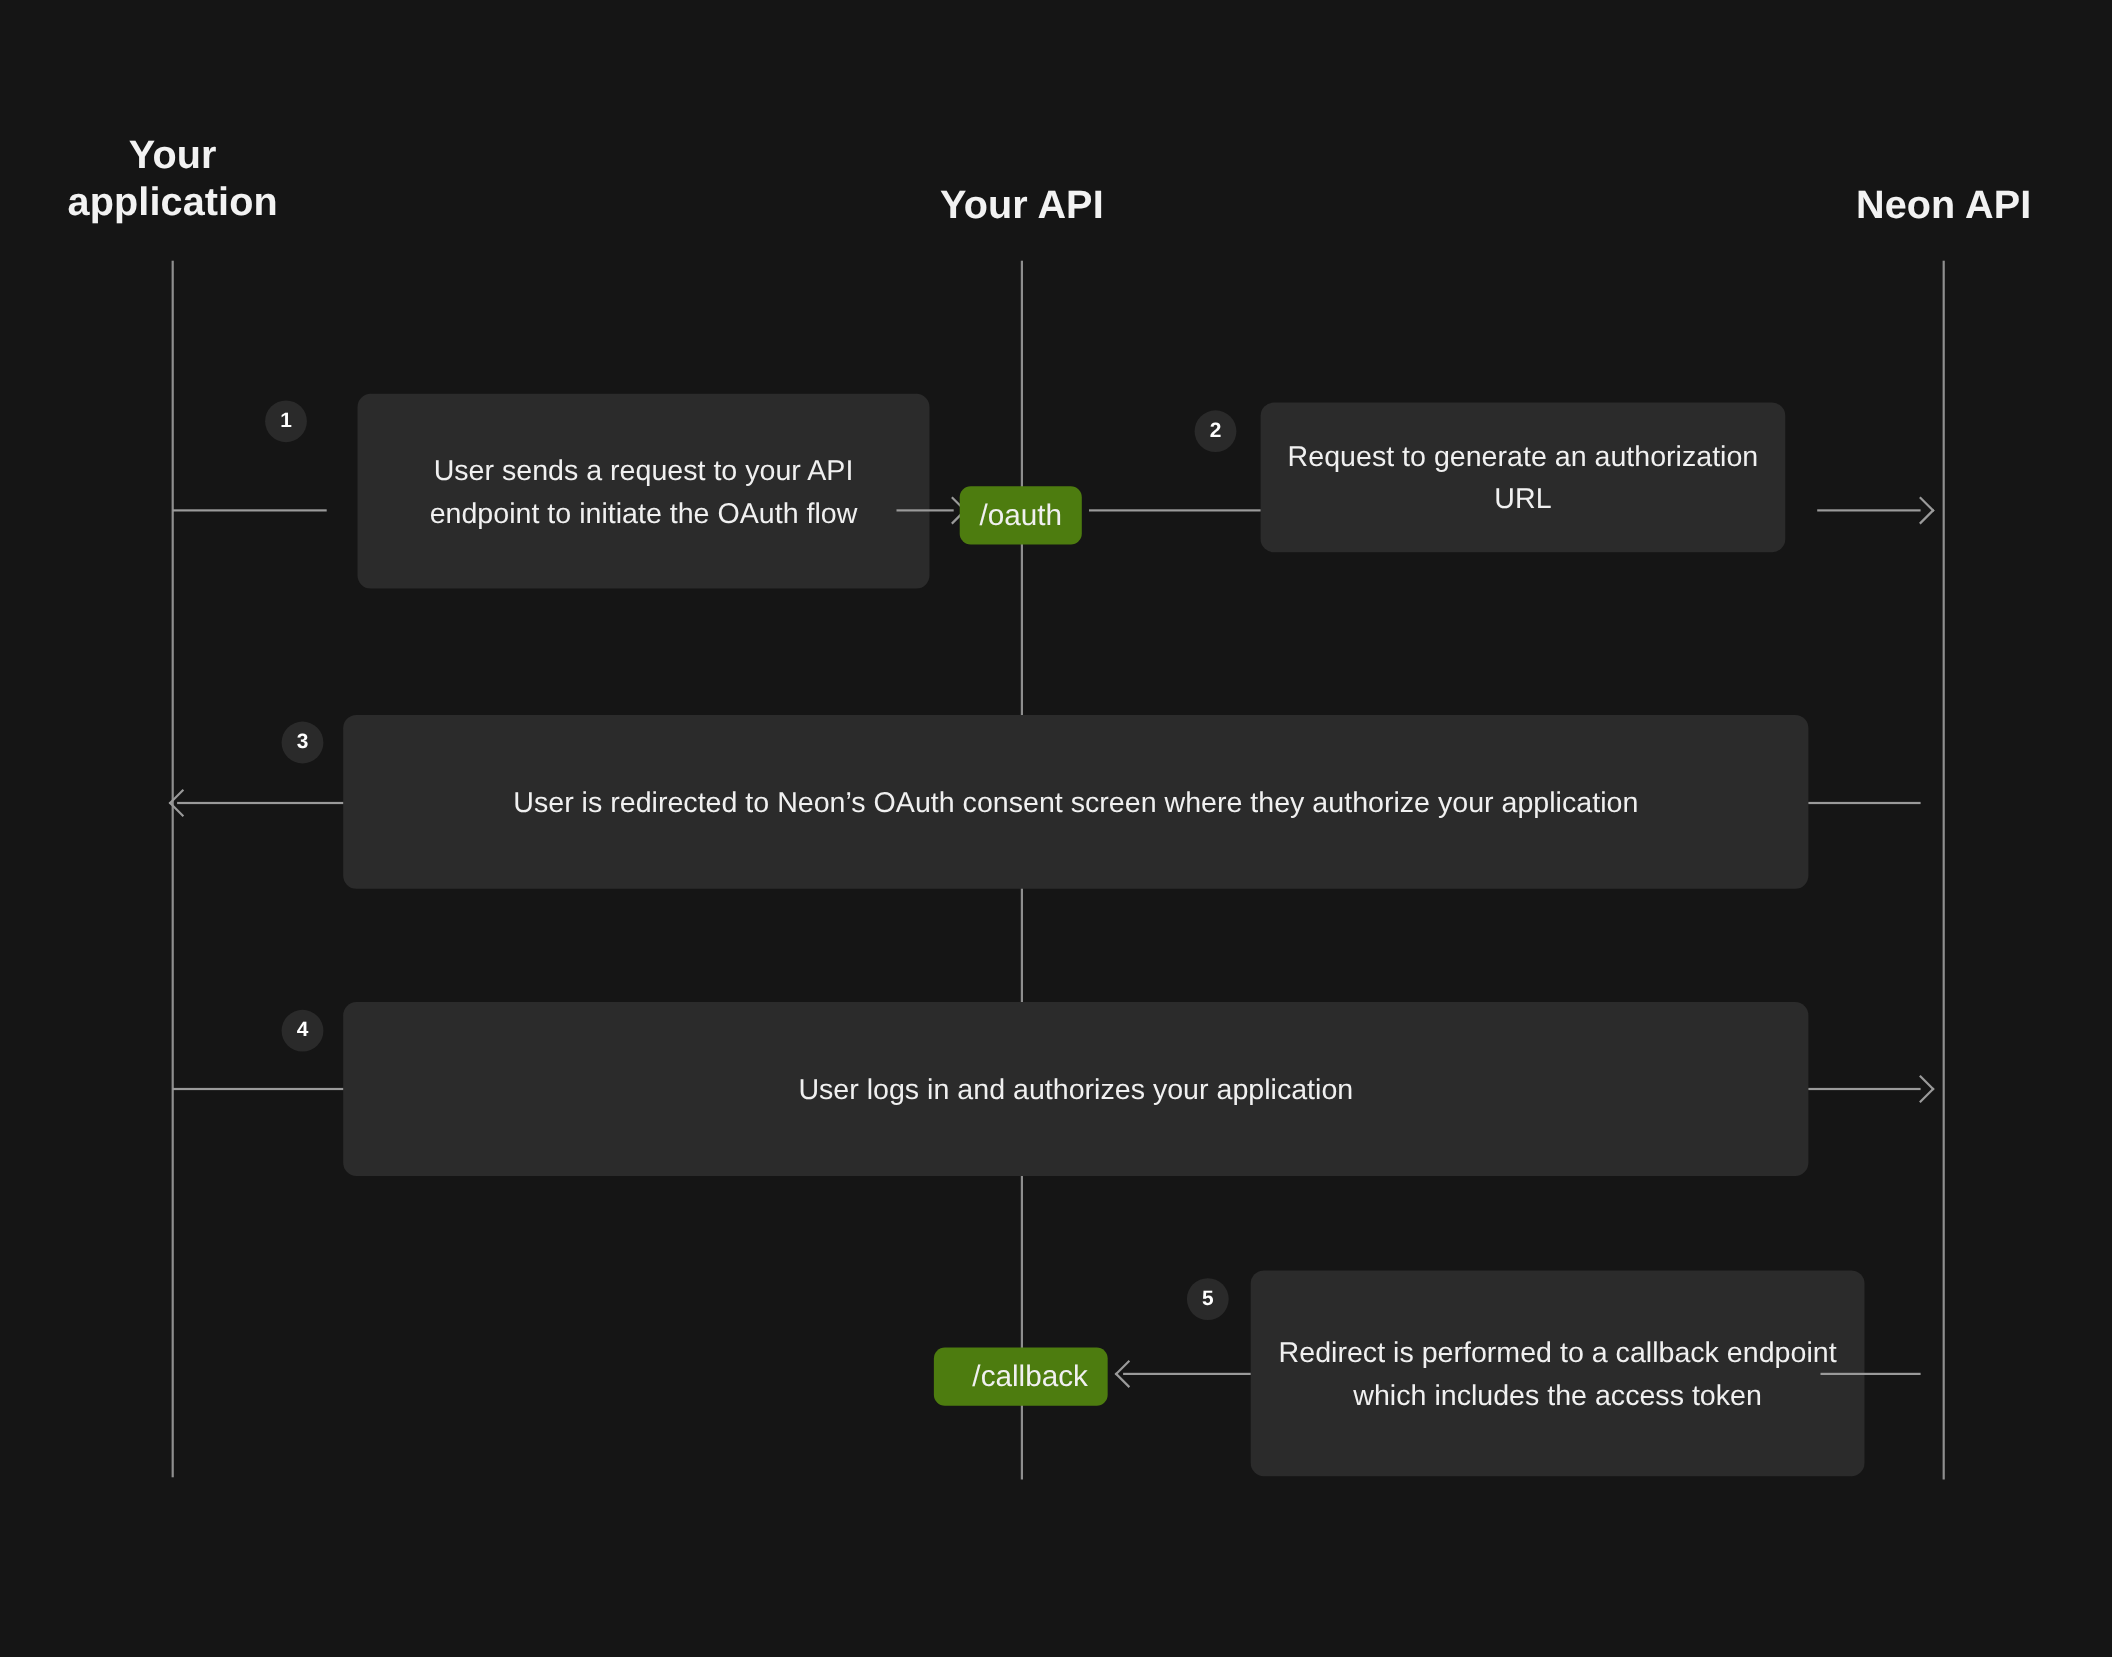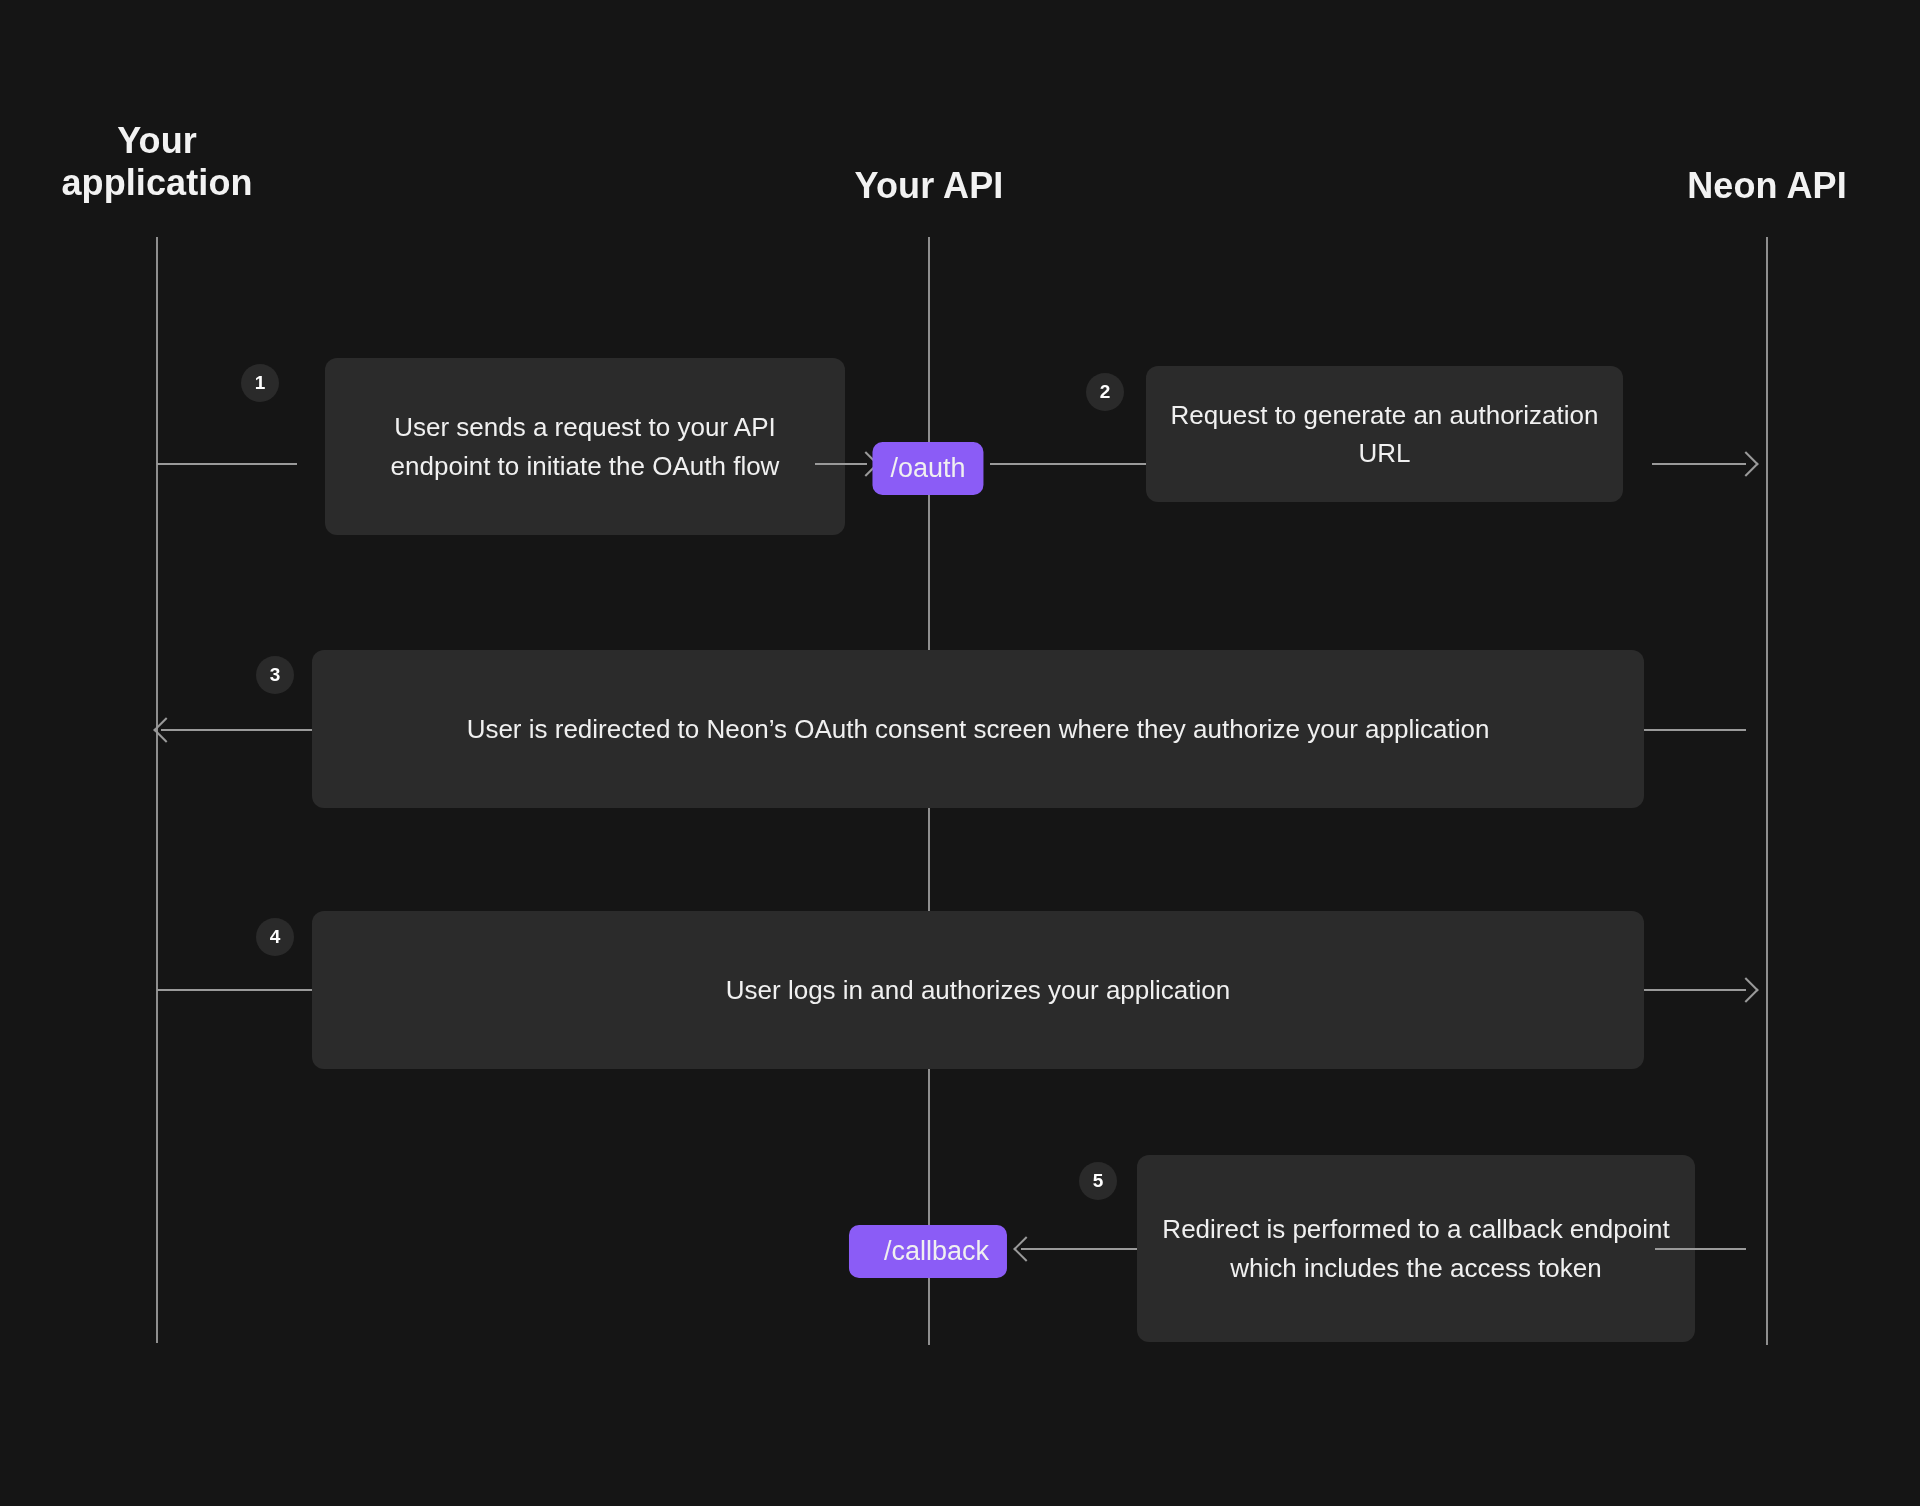--- a/index.html
+++ b/index.html
@@ -68,21 +68,21 @@
     font-weight: 700;
     display: flex;
     align-items: center;
     justify-content: center;
     z-index: 4;
   }
 
   
   .pill {
     position: absolute;
-    background: #8b5cf6;
+    background: #4d7c0f;
     border-radius: 10px;
     color: #f0f0f0;
     font-size: 27px;
     line-height: 1;
     padding: 13px 18px;
     transform: translateX(-50%);
     white-space: nowrap;
     z-index: 5;
   }
 

